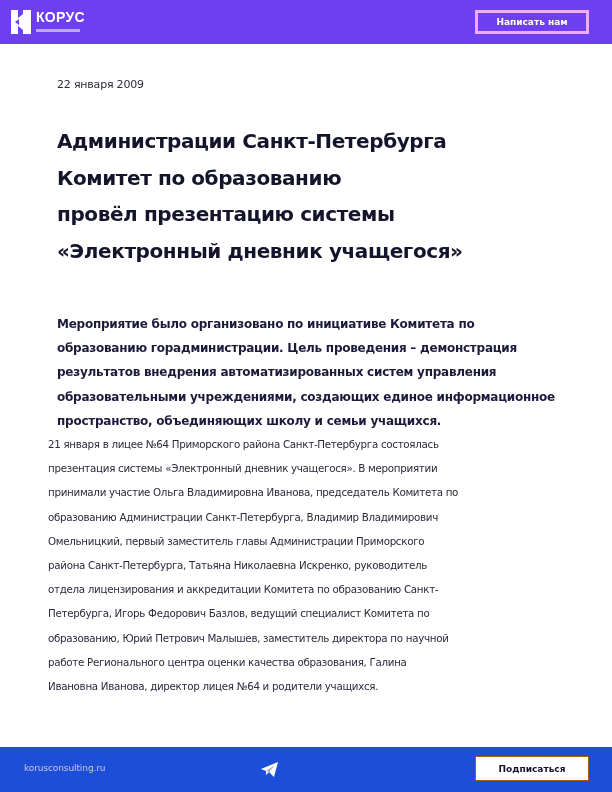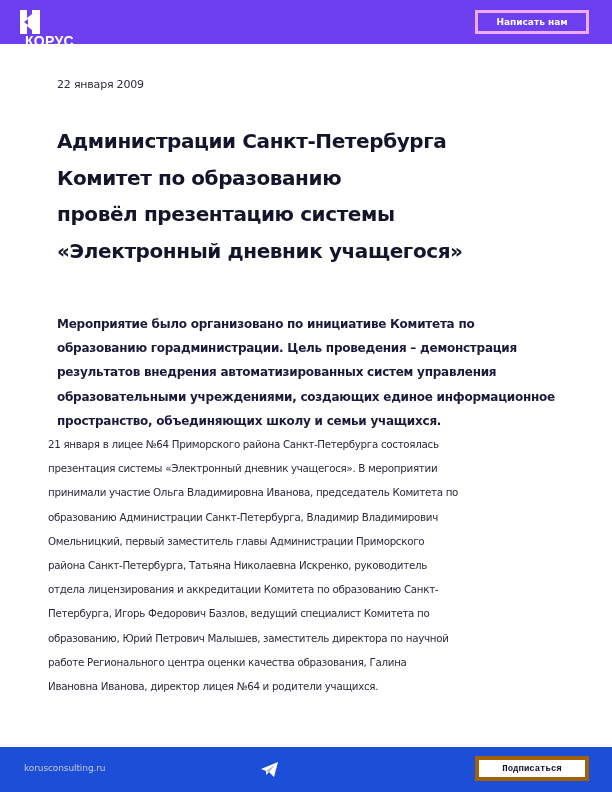--- a/index.html
+++ b/index.html
@@ -3,21 +3,21 @@
   <meta charset="utf-8">
   <style>
     * { box-sizing: border-box; margin: 0; padding: 0; }
     html, body { width: 612px; height: 792px; background: #ffffff; overflow: hidden; }
     body { font-family: "DejaVu Sans", "Liberation Sans", sans-serif; color: #14142b; position: relative; }
 
     .header {
       position: absolute; left: 0; top: 0; width: 612px; height: 44px;
       background: #6e3ff0;
     }
-    .logo { position: absolute; left: 20px; top: 10px; height: 24px; display: flex; align-items: flex-start; flex-direction: column; }
+    .logo { position: absolute; left: 11px; top: 10px; height: 24px; display: flex; align-items: flex-start; }
     .logo-mark { width: 20px; height: 24px; position: relative; }
     .logo-mark svg { display: block; }
     .logo-text-wrap { margin-left: 5px; display: flex; flex-direction: column; }
     .logo-text {
       font-family: "Liberation Sans", sans-serif; font-weight: bold; font-size: 14px;
       color: #ffffff; letter-spacing: 0.3px; line-height: 15px;
     }
     .logo-sub { width: 44px; height: 3px; margin-top: 4px; background: rgba(255,255,255,0.55); }
 
     .write-btn {
@@ -58,23 +58,23 @@
       position: absolute; left: 24px; top: 16px;
       font-size: 9px; color: #c8c8d8; letter-spacing: -0.1px;
     }
     .tg-icon { position: absolute; left: 261px; top: 15px; width: 18px; height: 15px; }
     .tg-text {
       position: absolute; left: 286px; top: 16px;
       font-size: 9px; color: #c8c8d8; letter-spacing: -0.2px; white-space: nowrap; margin-top: 47px;
     }
     .sub-btn {
       position: absolute; left: 475px; top: 9px; width: 114px; height: 25px;
-      border: 4px solid #a16207; background: #ffffff;
+      border: 1px solid #a16207; background: #ffffff;
       color: #12122f; font-weight: bold; font-size: 9px;
-      display: flex; align-items: center; justify-content: center; font-family: Liberation Mono, monospace;
+      display: flex; align-items: center; justify-content: center;
     }
   </style>
 </head>
 <body>
 
 <header class="header">
   <div class="logo">
     <div class="logo-mark">
       <svg width="20" height="24" viewBox="0 0 20 24">
         <rect x="0" y="0" width="7" height="24" fill="#ffffff"></rect>

